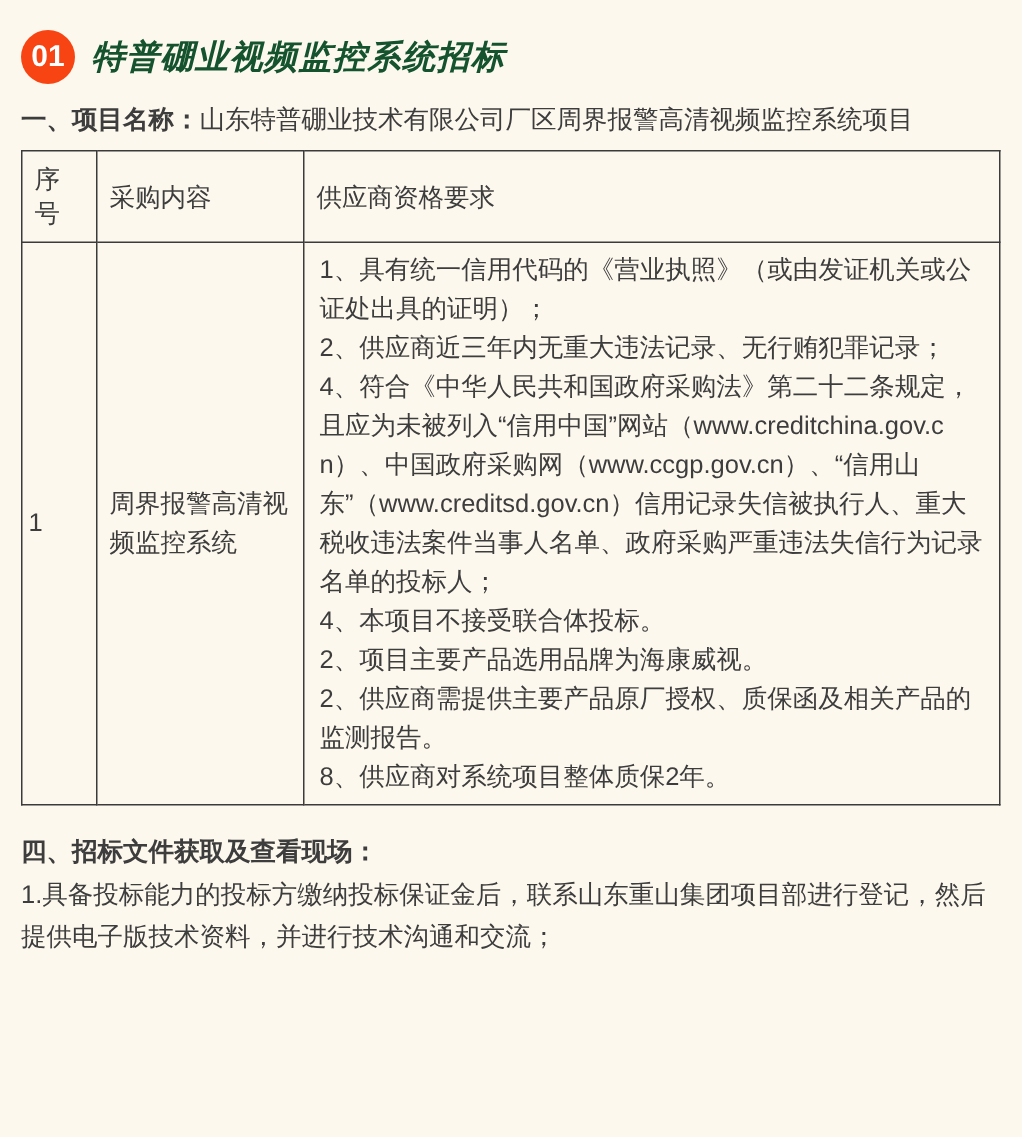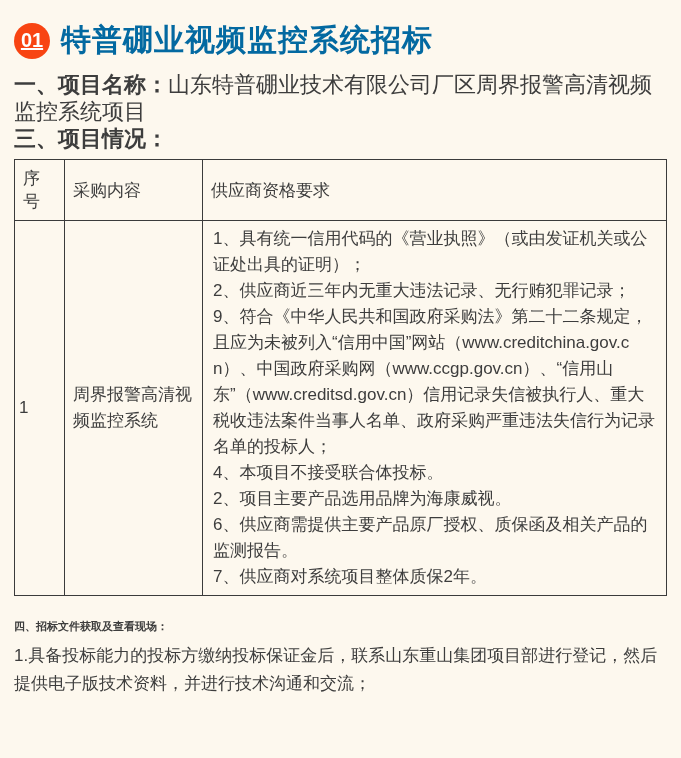--- a/index.html
+++ b/index.html
@@ -24,38 +24,38 @@
     height: 36px;
     border-radius: 50%;
     background: #f84412;
     color: #ffffff;
     font-size: 20px;
     font-weight: bold;
     display: flex;
     align-items: center;
     justify-content: center;
     flex: 0 0 auto;
-    text-decoration: underline;
   }
   .title {
-    color: #0369a1;
-    font-size: 30px;
+    color: #14532d;
+    font-size: 22px;
     font-weight: bold;
     letter-spacing: 1px;
+    font-style: italic;
   }
 
   .intro {
     font-size: 17px;
     line-height: 28px;
     text-indent: 2em;
     margin: 0 0 8px 0;
   }
 
   .item-line {
-    font-size: 22px;
+    font-size: 17px;
     line-height: 27px;
   }
   .item-line .lbl { font-weight: bold; }
 
   table.tender {
     width: 100%;
     border-collapse: collapse;
     margin-top: 7px;
     table-layout: fixed;
   }
@@ -82,68 +82,66 @@
   td.cell-req {
     vertical-align: top;
     padding: 5px 10px;
     line-height: 26px;
     word-break: break-all;
   }
   .req-line { margin: 0; }
 
   .section4 { margin-top: 16px; }
   .section4 .heading {
-    font-size: 11px;
+    font-size: 17px;
     font-weight: bold;
     line-height: 30px;
-    font-family: Liberation Mono, monospace;
   }
   .section4 .para {
     font-size: 17px;
     line-height: 28px;
     margin: 0;
   }
 </style>
 </head>
 <body>
 
 <div class="page">
 
   <div class="header">
     <div class="badge">01</div>
     <div class="title">特普硼业视频监控系统招标</div>
   </div>
 
 
   <div class="item-line"><span class="lbl">一、项目名称：</span><span>山东特普硼业技术有限公司厂区周界报警高清视频监控系统项目</span></div>
-  <div class="item-line"><span class="lbl">三、项目情况：</span><span></span></div>
 
   <table class="tender">
     <colgroup>
       <col class="col-no">
       <col class="col-content">
       <col>
     </colgroup>
     <tbody>
         <tr>
       <th>序号</th>
       <th>采购内容</th>
       <th>供应商资格要求</th>
     </tr>
     <tr>
       <td class="cell-no">1</td>
       <td class="cell-content">周界报警高清视频监控系统</td>
       <td class="cell-req">
         <p class="req-line">1、具有统一信用代码的《营业执照》（或由发证机关或公证处出具的证明）；</p>
         <p class="req-line">2、供应商近三年内无重大违法记录、无行贿犯罪记录；</p>
-        <p class="req-line">9、符合《中华人民共和国政府采购法》第二十二条规定，且应为未被列入“信用中国”网站（www.creditchina.gov.cn）、中国政府采购网（www.ccgp.gov.cn）、“信用山东”（www.creditsd.gov.cn）信用记录失信被执行人、重大税收违法案件当事人名单、政府采购严重违法失信行为记录名单的投标人；</p>
+        <p class="req-line">4、符合《中华人民共和国政府采购法》第二十二条规定，且应为未被列入“信用中国”网站（www.creditchina.gov.cn）、中国政府采购网（www.ccgp.gov.cn）、“信用山东”（www.creditsd.gov.cn）信用记录失信被执行人、重大税收违法案件当事人名单、政府采购严重违法失信行为记录名单的投标人；</p>
         <p class="req-line">4、本项目不接受联合体投标。</p>
         <p class="req-line">2、项目主要产品选用品牌为海康威视。</p>
-        <p class="req-line">6、供应商需提供主要产品原厂授权、质保函及相关产品的监测报告。</p>
-        <p class="req-line">7、供应商对系统项目整体质保2年。</p>
+        <p class="req-line">2、供应商需提供主要产品原厂授权、质保函及相关产品的监测报告。</p>
+        <p class="req-line">8、供应商对系统项目整体质保2年。</p>
       </td>
     </tr>
   </tbody>
     </table>
 
   <div class="section4">
     <div class="heading">四、招标文件获取及查看现场：</div>
     <p class="para">1.具备投标能力的投标方缴纳投标保证金后，联系山东重山集团项目部进行登记，然后提供电子版技术资料，并进行技术沟通和交流；</p>
 
   </div>

